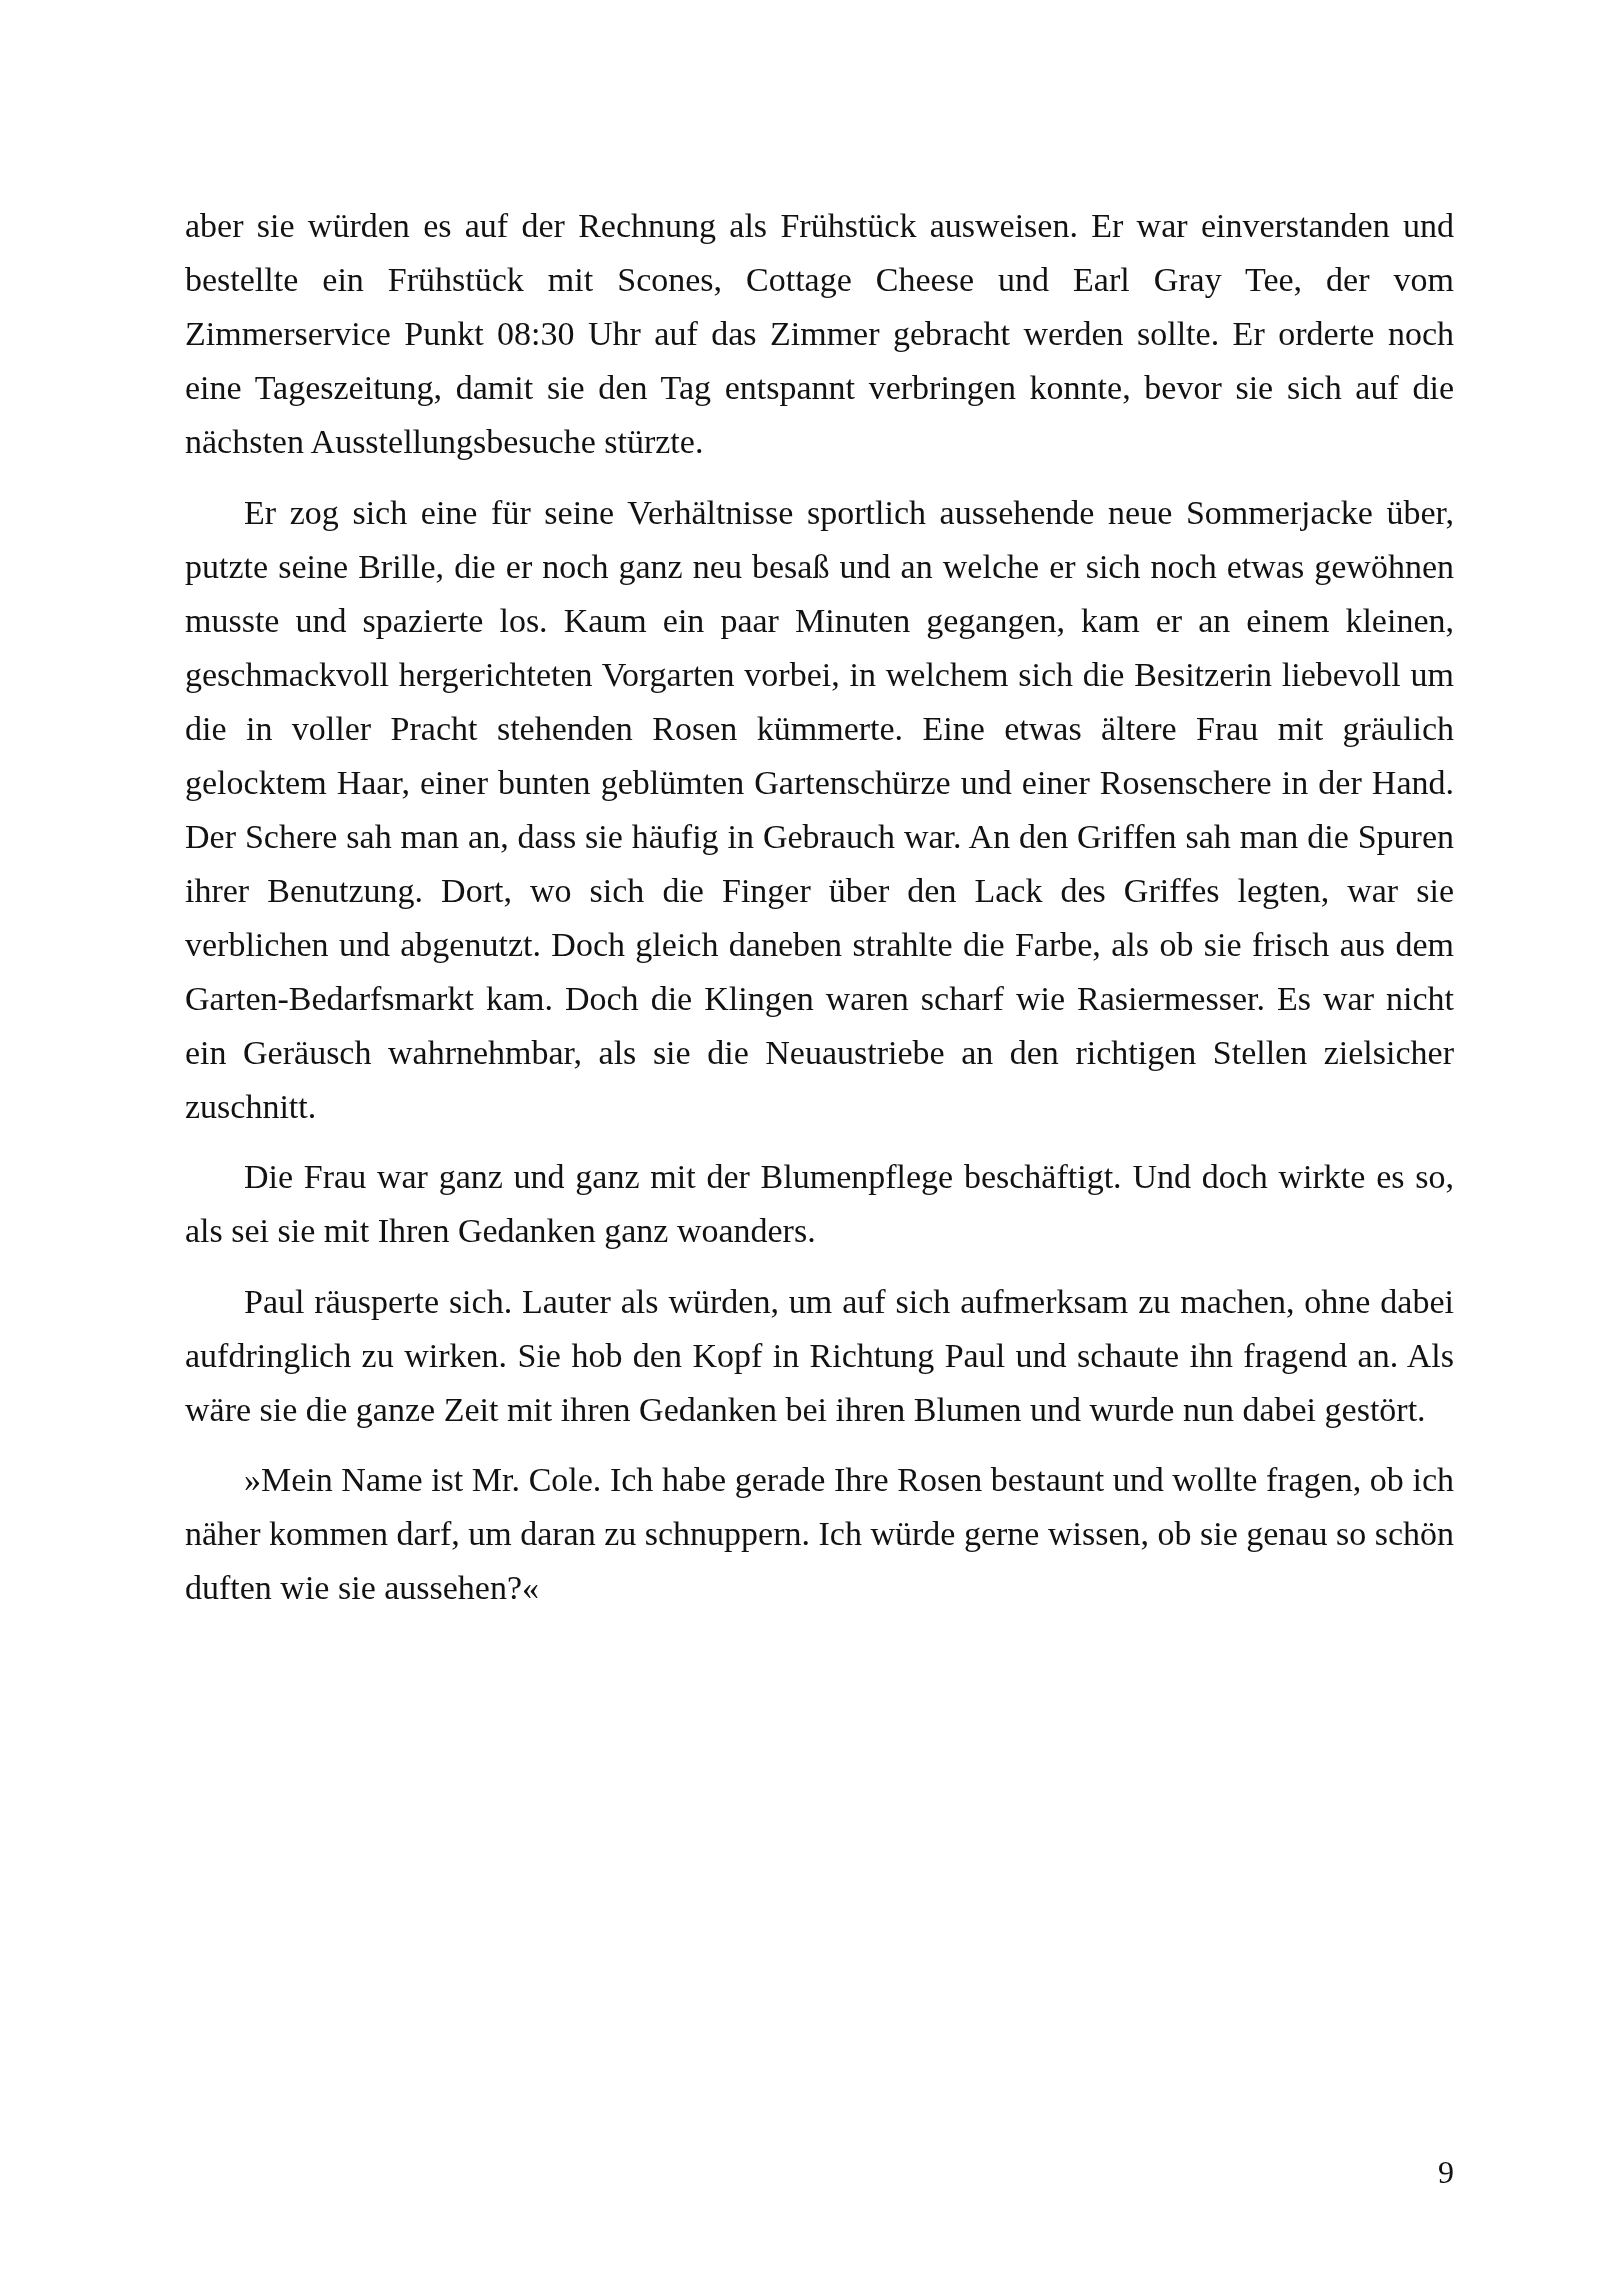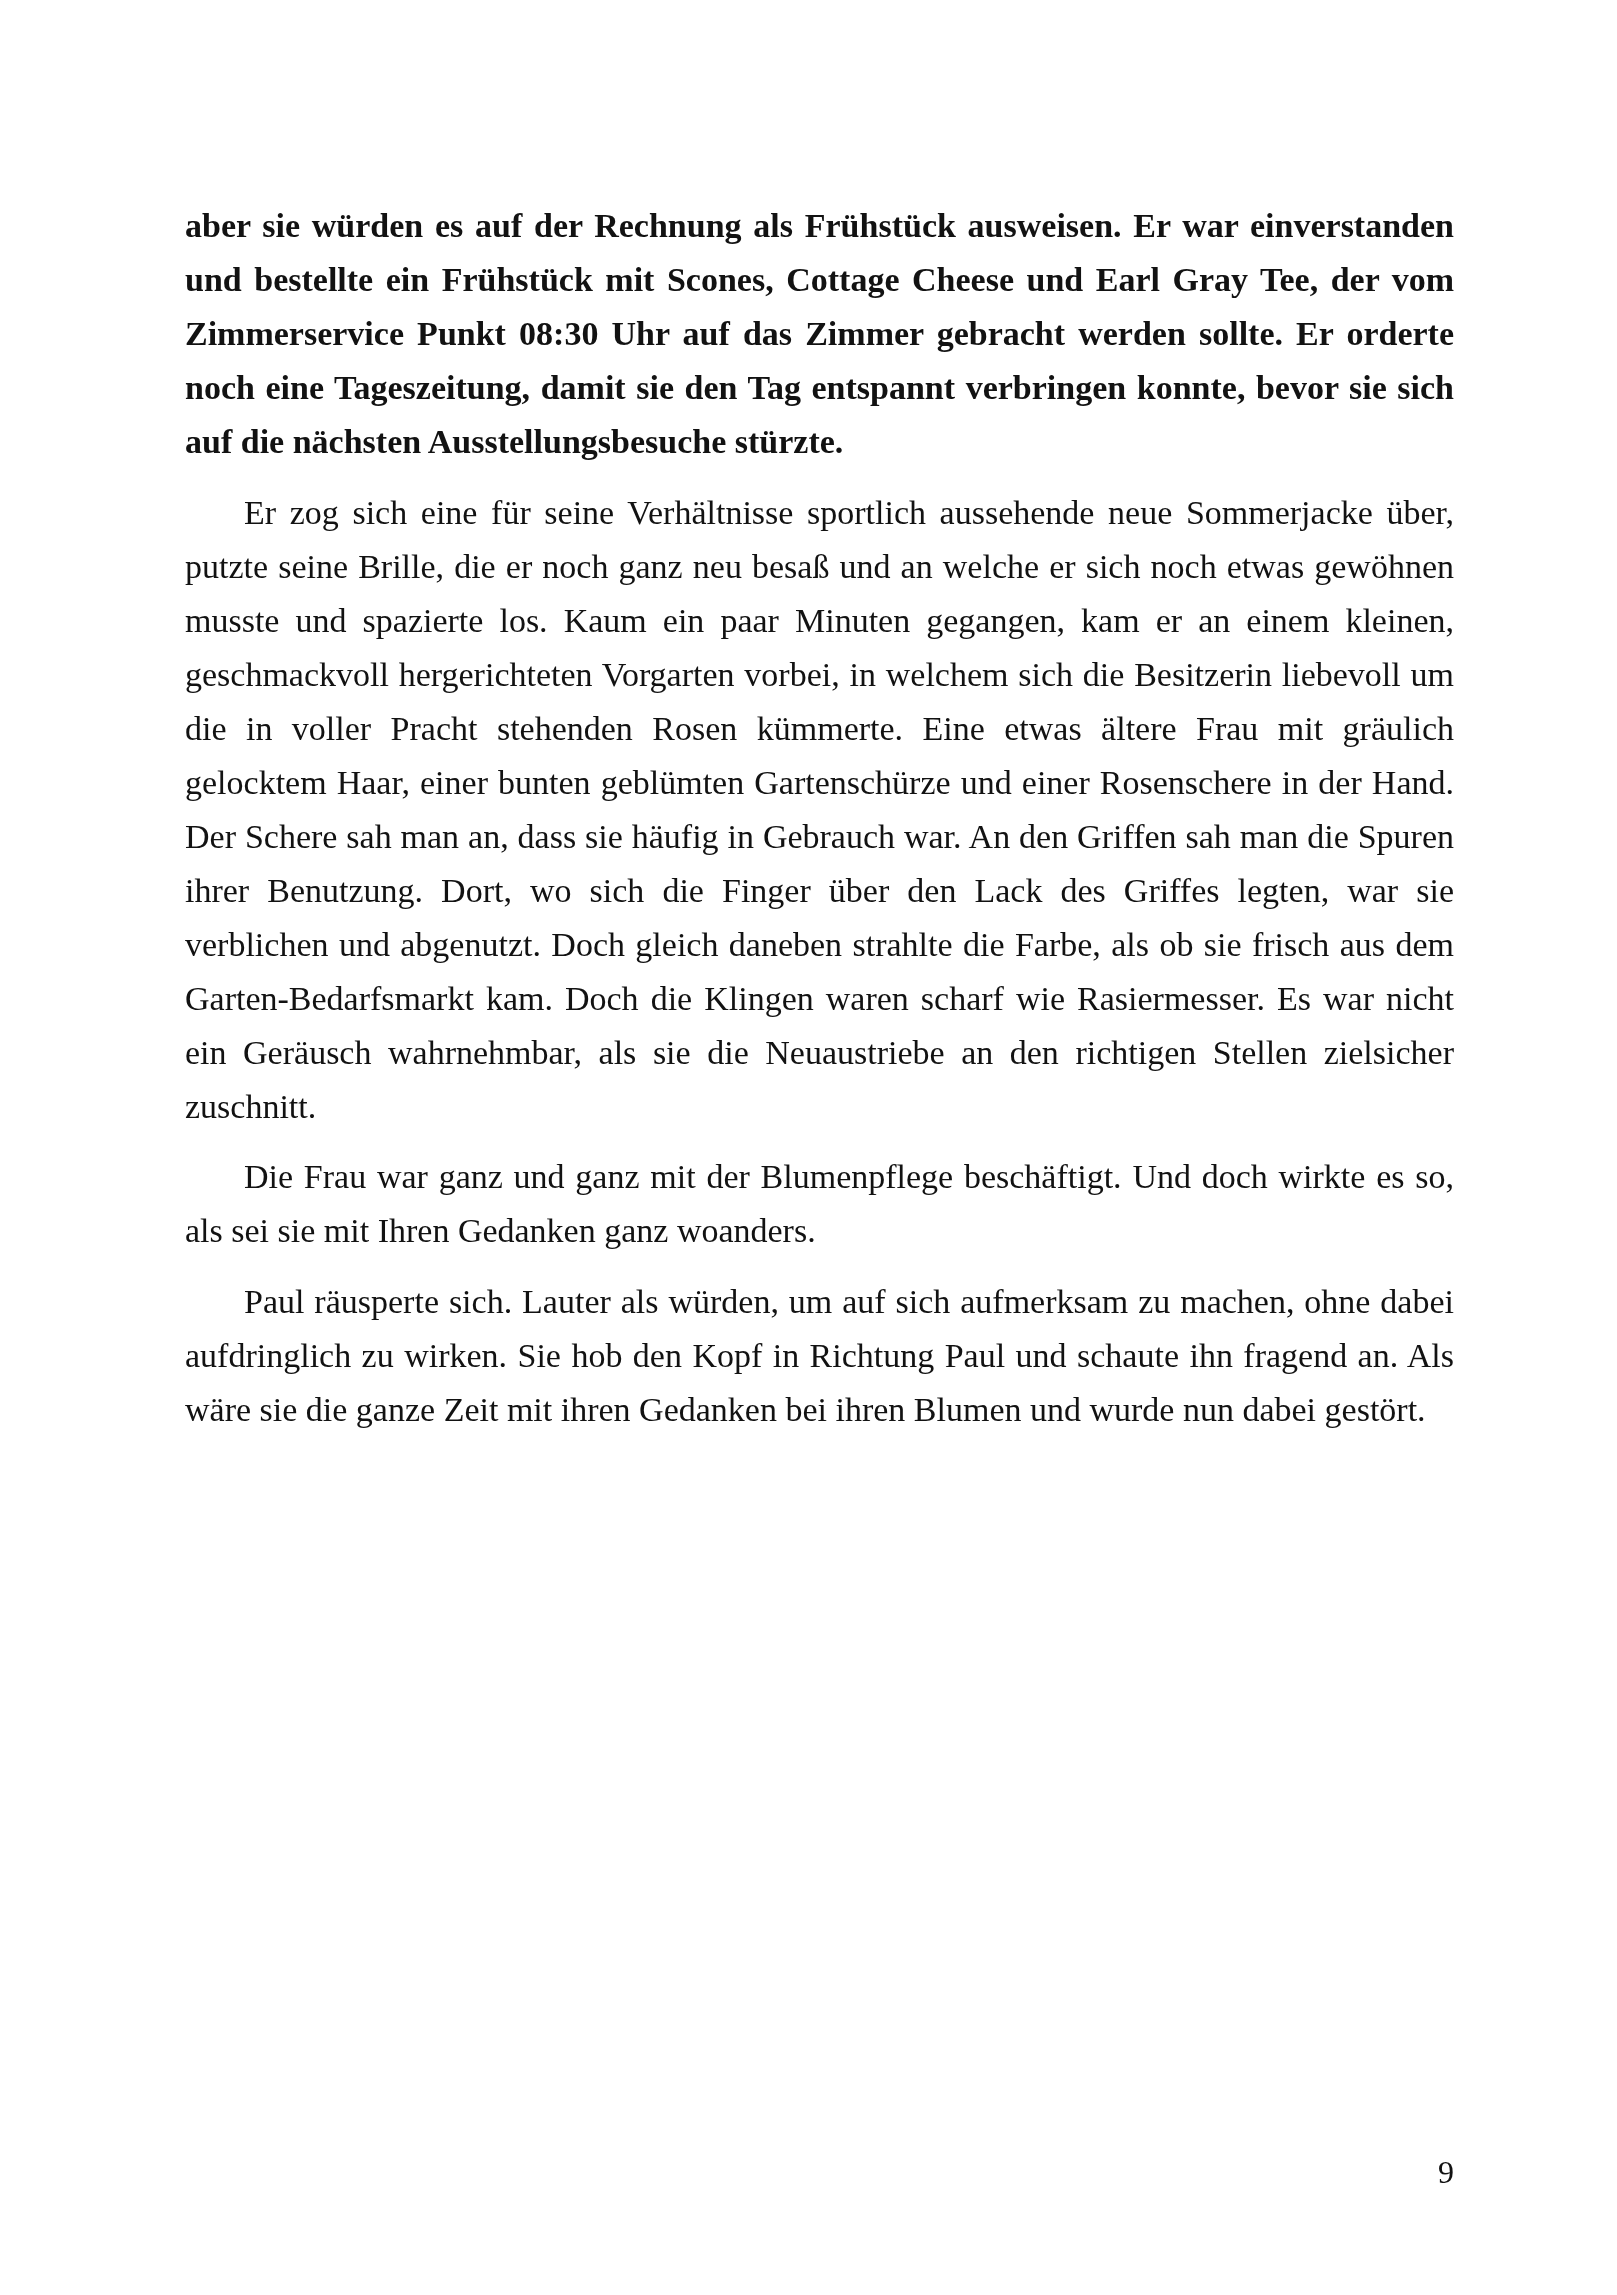--- a/index.html
+++ b/index.html
@@ -30,21 +30,20 @@
     text-align: justify;
     text-justify: inter-word;
     color: #121212;
   }
   .para {
     margin: 0 0 16.6px 0;
     text-indent: 59px;
   }
   .para.no-indent {
     text-indent: 0;
-    font-weight: bold;
   }
   .page-number {
     position: absolute;
     left: 185px;
     top: 2156px;
     width: 1269px;
     text-align: right;
     font-size: 32px;
     line-height: 1;
     color: #121212;
@@ -52,16 +51,17 @@
 </style>
 </head>
 <body>
 
 <div class="page">
   <div class="text-block">
       <p class="para no-indent">aber sie würden es auf der Rechnung als Frühstück ausweisen. Er war einverstanden und bestellte ein Frühstück mit Scones, Cottage Cheese und Earl Gray Tee, der vom Zimmerservice Punkt 08:30 Uhr auf das Zimmer gebracht werden sollte. Er orderte noch eine Tageszeitung, damit sie den Tag entspannt verbringen konnte, bevor sie sich auf die nächsten Ausstellungsbesuche stürzte.</p>
       <p class="para">Er zog sich eine für seine Verhältnisse sportlich aussehende neue Sommerjacke über, putzte seine Brille, die er noch ganz neu besaß und an welche er sich noch etwas gewöhnen musste und spazierte los. Kaum ein paar Minuten gegangen, kam er an einem kleinen, geschmackvoll hergerichteten Vorgarten vorbei, in welchem sich die Besitzerin liebevoll um die in voller Pracht stehenden Rosen kümmerte. Eine etwas ältere Frau mit gräulich gelocktem Haar, einer bunten geblümten Gartenschürze und einer Rosenschere in der Hand. Der Schere sah man an, dass sie häufig in Gebrauch war. An den Griffen sah man die Spuren ihrer Benutzung. Dort, wo sich die Finger über den Lack des Griffes legten, war sie verblichen und abgenutzt. Doch gleich daneben strahlte die Farbe, als ob sie frisch aus dem Garten-Bedarfsmarkt kam. Doch die Klingen waren scharf wie Rasiermesser. Es war nicht ein Geräusch wahrnehmbar, als sie die Neuaustriebe an den richtigen Stellen zielsicher zuschnitt.</p>
       <p class="para">Die Frau war ganz und ganz mit der Blumenpflege beschäftigt. Und doch wirkte es so, als sei sie mit Ihren Gedanken ganz wo­anders.</p>
       <p class="para">Paul räusperte sich. Lauter als würden, um auf sich aufmerksam zu machen, ohne dabei aufdringlich zu wirken. Sie hob den Kopf in Richtung Paul und schaute ihn fragend an. Als wäre sie die ganze Zeit mit ihren Gedanken bei ihren Blumen und wurde nun dabei gestört.</p>
+      <p class="para">»Mein Name ist Mr. Cole. Ich habe gerade Ihre Rosen bestaunt und wollte fragen, ob ich näher kommen darf, um daran zu schnuppern. Ich würde gerne wissen, ob sie genau so schön duften wie sie aussehen?«</p>
     </div>
   <div class="page-number">9</div>
 </div>
 
 
 </body></html>

